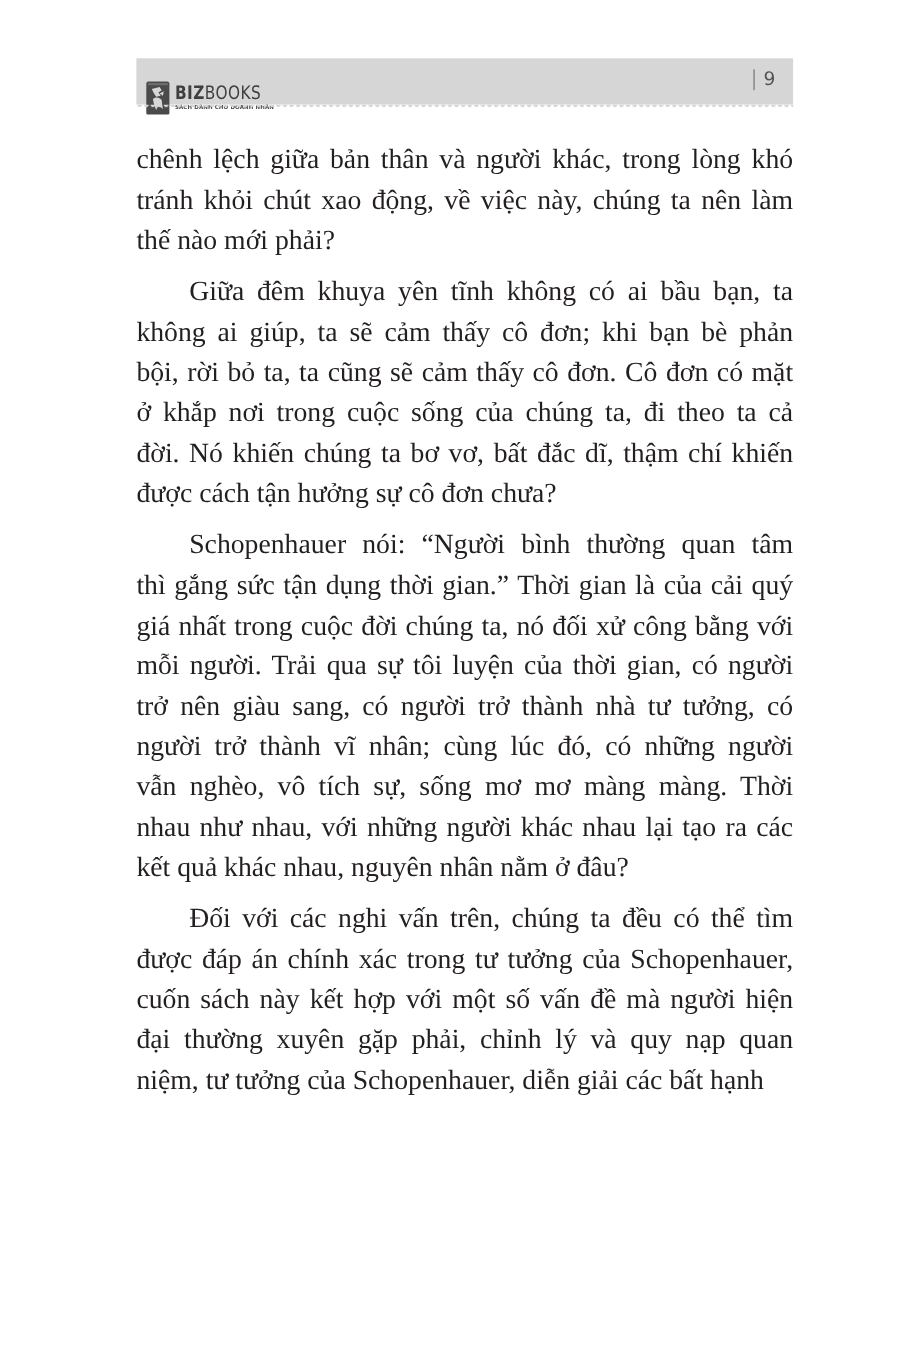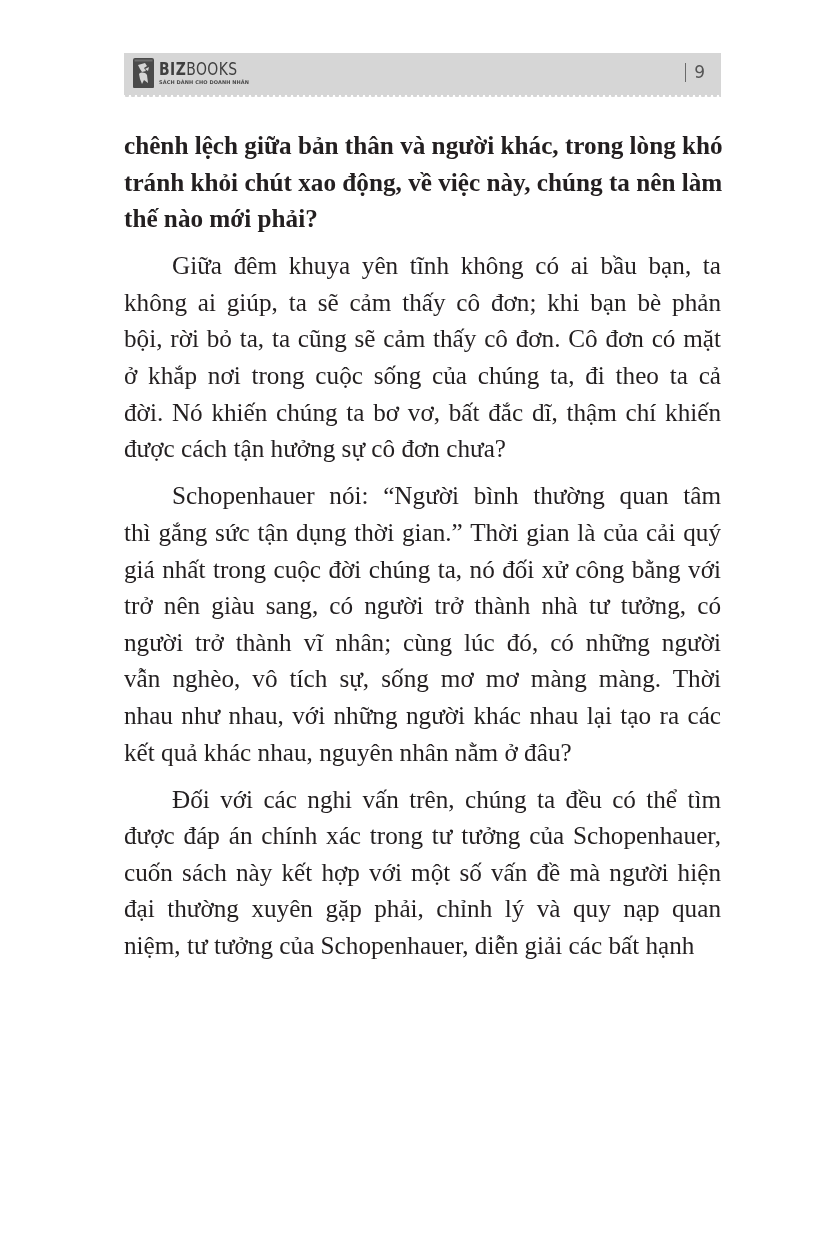--- a/index.html
+++ b/index.html
@@ -30,21 +30,21 @@
       right: 0;
       bottom: -3px;
       height: 3px;
       background-image: radial-gradient(circle at 3px 0px, #d6d6d6 2px, transparent 2.5px);
       background-size: 6px 3px;
       background-repeat: repeat-x;
     }
     .logo {
       position: absolute;
       left: 9px;
-      top: 4px;
+      top: 20px;
       height: 32px;
       display: flex;
       align-items: center;
     }
     .logo-icon {
       width: 21px;
       height: 30px;
       background: #4a4a4a;
       border-radius: 2px 2px 1px 1px;
       position: relative;
@@ -147,37 +147,38 @@
       <div class="logo-tagline">SÁCH DÀNH CHO DOANH NHÂN</div>
     </div>
   </div>
   <div class="page-num">
     <span class="sep"></span>
     <span>9</span>
   </div>
 </div>
 
 <div class="content" id="content">
-    <p style="text-indent: 0px; font-weight: bold;">
+    <p style="text-indent: 0px;">
       <span class="line">chênh lệch giữa bản thân và người khác, trong lòng khó</span>
       <span class="line">tránh khỏi chút xao động, về việc này, chúng ta nên làm</span>
       <span class="line last">thế nào mới phải?</span>
     </p>
     <p class="indent" style="text-indent: 0px;">
       <span class="line" style="text-indent: 48px;">Giữa đêm khuya yên tĩnh không có ai bầu bạn, ta</span>
       <span class="line">không ai giúp, ta sẽ cảm thấy cô đơn; khi bạn bè phản</span>
       <span class="line">bội, rời bỏ ta, ta cũng sẽ cảm thấy cô đơn. Cô đơn có mặt</span>
       <span class="line">ở khắp nơi trong cuộc sống của chúng ta, đi theo ta cả</span>
       <span class="line">đời. Nó khiến chúng ta bơ vơ, bất đắc dĩ, thậm chí khiến</span>
       <span class="line last">được cách tận hưởng sự cô đơn chưa?</span>
     </p>
     <p class="indent" style="text-indent: 0px;">
       <span class="line" style="text-indent: 48px;">Schopenhauer nói: “Người bình thường quan tâm</span>
       <span class="line">thì gắng sức tận dụng thời gian.” Thời gian là của cải quý</span>
       <span class="line">giá nhất trong cuộc đời chúng ta, nó đối xử công bằng với</span>
+      <span class="line">mỗi người. Trải qua sự tôi luyện của thời gian, có người</span>
       <span class="line">trở nên giàu sang, có người trở thành nhà tư tưởng, có</span>
       <span class="line">người trở thành vĩ nhân; cùng lúc đó, có những người</span>
       <span class="line">vẫn nghèo, vô tích sự, sống mơ mơ màng màng. Thời</span>
       <span class="line">nhau như nhau, với những người khác nhau lại tạo ra các</span>
       <span class="line last">kết quả khác nhau, nguyên nhân nằm ở đâu?</span>
     </p>
     <p class="indent" style="text-indent: 0px;">
       <span class="line" style="text-indent: 48px;">Đối với các nghi vấn trên, chúng ta đều có thể tìm</span>
       <span class="line">được đáp án chính xác trong tư tưởng của Schopenhauer,</span>
       <span class="line">cuốn sách này kết hợp với một số vấn đề mà người hiện</span>

